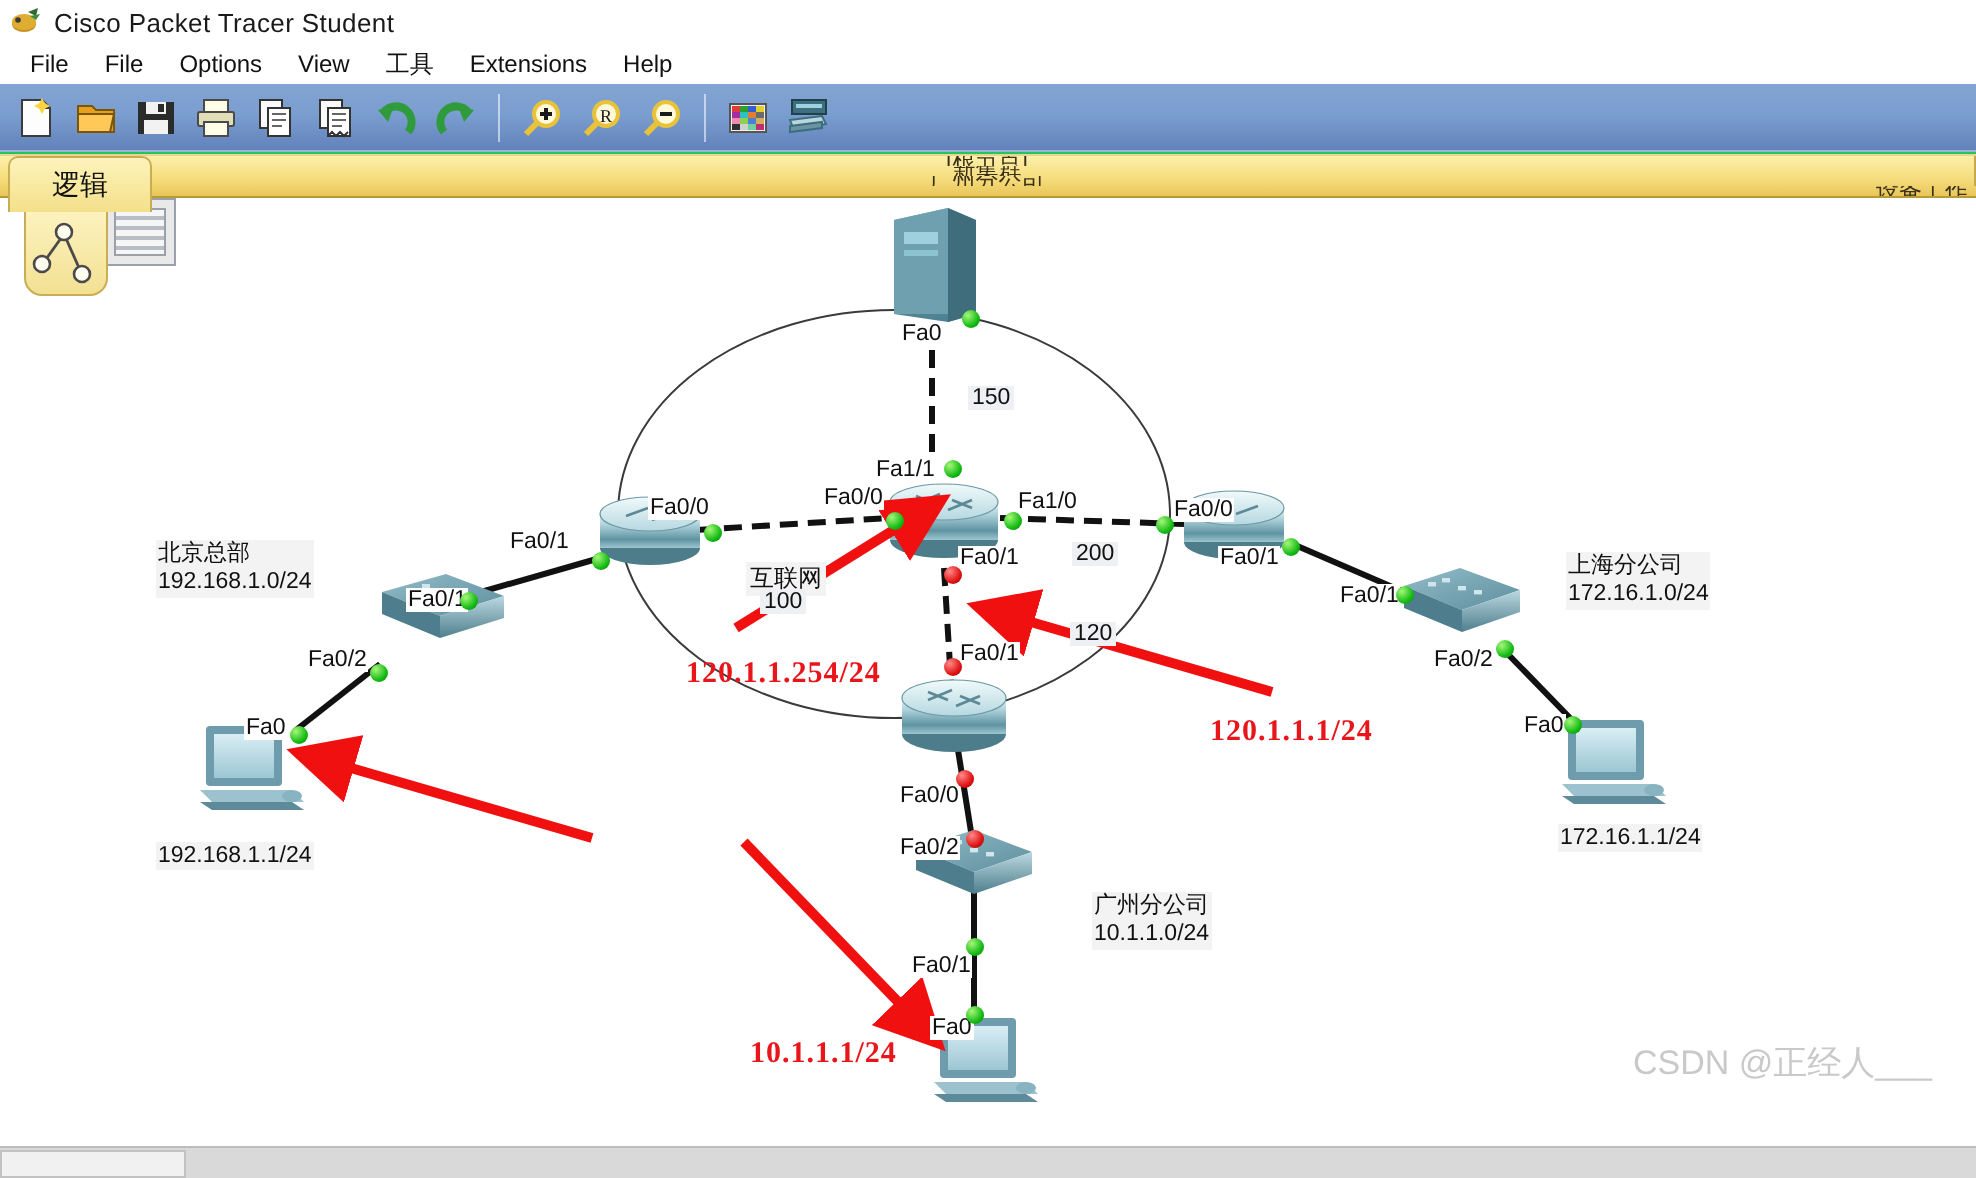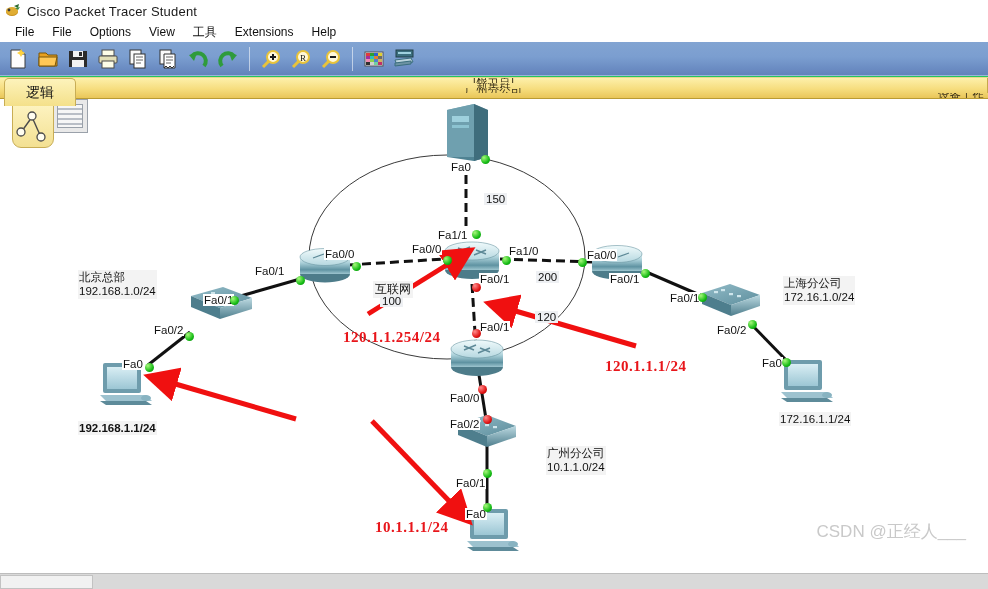--- a/index.html
+++ b/index.html
@@ -491,21 +491,21 @@
 
     <div class="cloudlbl" style="left:373px; top:182px;">互联网</div>
 
     <div class="lbl" style="left:78px; top:171px;">北京总部
 192.168.1.0/24</div>
     <div class="lbl" style="left:783px; top:177px;">上海分公司
 172.16.1.0/24</div>
     <div class="lbl" style="left:546px; top:347px;">广州分公司
 10.1.1.0/24</div>
 
-    <div class="lbl" style="left:78px; top:322px;font-weight:bold;">192.168.1.1/24</div>
+    <div class="lbl" style="left:78px; top:322px;">192.168.1.1/24</div>
     <div class="lbl" style="left:779px; top:313px;">172.16.1.1/24</div>
 
     <div class="cost" style="left:484px; top:94px;">150</div>
     <div class="cost" style="left:380px; top:160px;margin-top:36px;">100</div>
     <div class="cost" style="left:536px; top:172px;">200</div>
     <div class="cost" style="left:535px; top:212px;">120</div>
 
     <div class="port" style="left:450px; top:62px;">Fa0</div>
     <div class="port" style="left:437px; top:130px;">Fa1/1</div>
     <div class="port" style="left:411px; top:144px;">Fa0/0</div>

